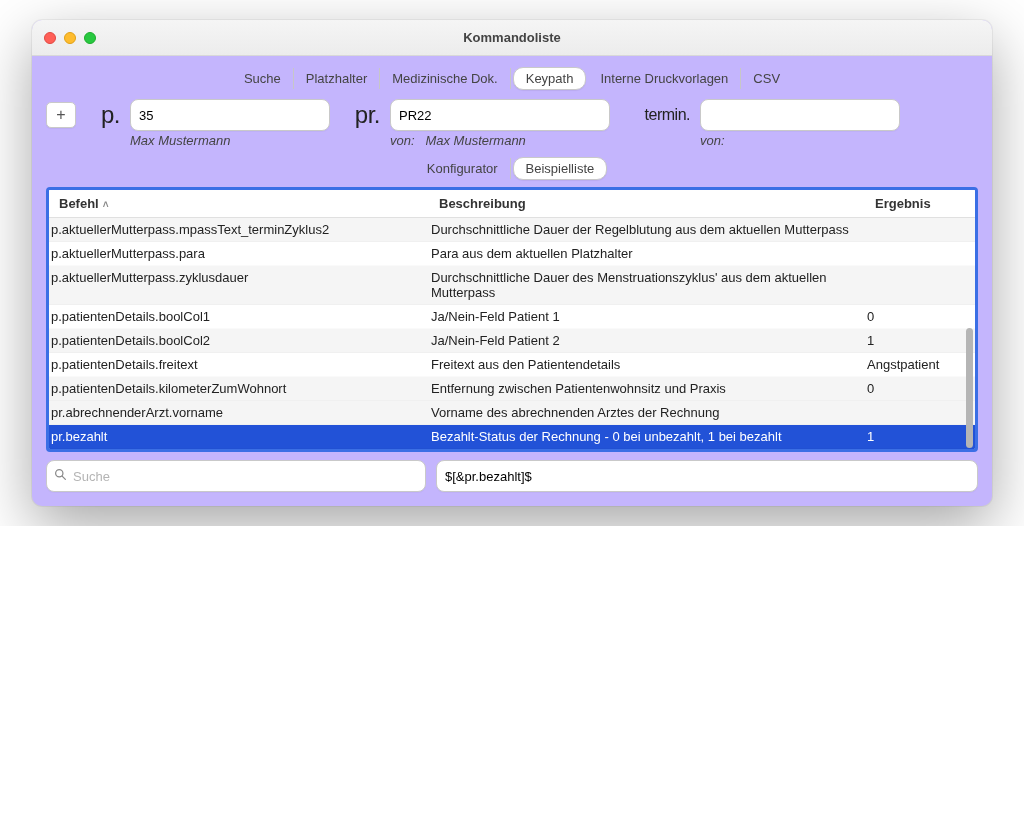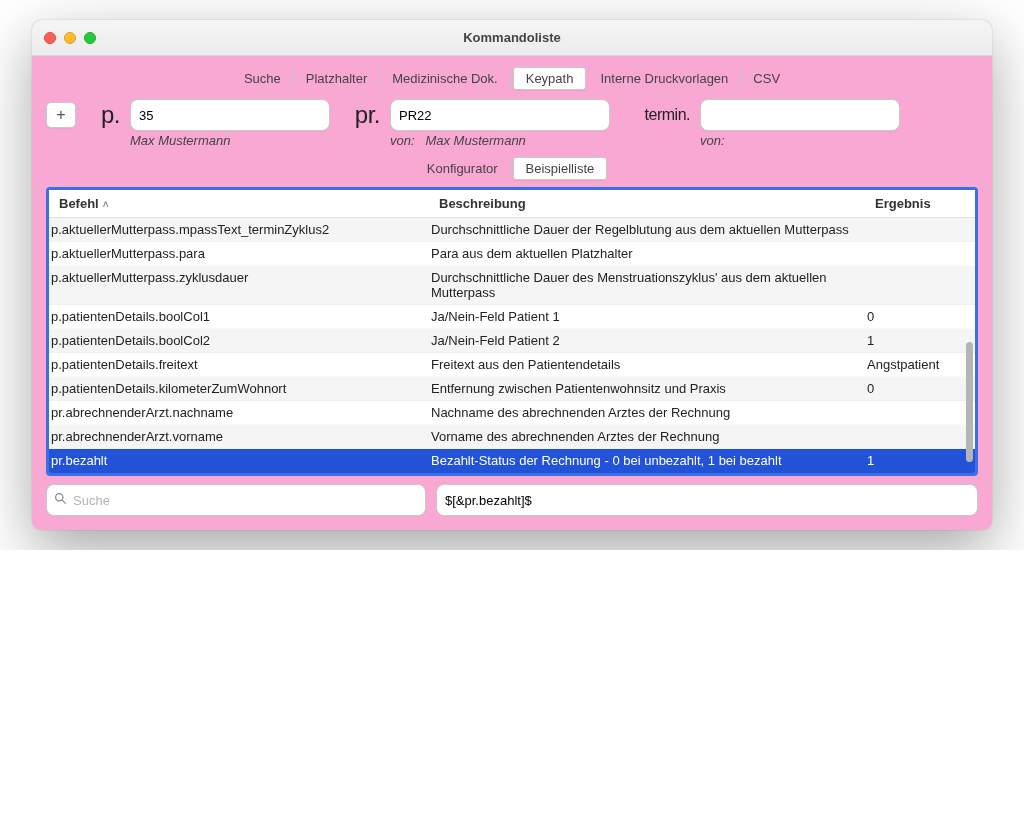--- a/index.html
+++ b/index.html
@@ -6,21 +6,21 @@
   body {
     font-family: -apple-system, BlinkMacSystemFont, "Helvetica Neue", sans-serif;
     background: #fff;
     display: flex;
     justify-content: center;
     align-items: flex-start;
     padding: 20px;
   }
   .window {
     width: 960px;
-    background: #f9a8d4;
+    background: #c4b5fd;
     border-radius: 10px;
     box-shadow: 0 20px 60px rgba(0,0,0,0.35), 0 0 0 1px rgba(0,0,0,0.05);
     overflow: hidden;
   }
   .titlebar {
     height: 36px;
     display: flex;
     align-items: center;
     position: relative;
     border-bottom: 1px solid #d8d8d8;
@@ -56,21 +56,21 @@
     font-size:13px;
     color:#444;
     padding:3px 12px;
     cursor:default;
     border-right:1px solid #c7c7c7;
   }
   .seg:last-child { border-right:none; }
   .seg.active {
     background:#fff;
     border:1px solid #c9c9c9;
-    border-radius:3px;
+    border-radius:10px;
     box-shadow: 0 1px 1px rgba(0,0,0,0.06);
     margin: -1px 2px;
   }
   .form-row {
     display:grid;
     grid-template-columns: 38px 26px 200px 40px 220px 70px 200px;
     gap:10px;
     align-items:center;
     margin-bottom: 2px;
   }
@@ -309,25 +309,20 @@
               <tr>
                 <td class="col-befehl">p.patientenDetails.freitext</td>
                 <td class="col-beschr">Freitext aus den Patientendetails</td>
                 <td class="col-erg">Angstpatient</td>
               </tr>
               <tr class="alt">
                 <td class="col-befehl">p.patientenDetails.kilometerZumWohnort</td>
                 <td class="col-beschr">Entfernung zwischen Patientenwohnsitz und Praxis</td>
                 <td class="col-erg">0</td>
               </tr>
-              <tr>
-                <td class="col-befehl">pr.abrechnenderArzt.nachname</td>
-                <td class="col-beschr">Nachname des abrechnenden Arztes der Rechnung</td>
-                <td class="col-erg"></td>
-              </tr>
               <tr class="alt">
                 <td class="col-befehl">pr.abrechnenderArzt.vorname</td>
                 <td class="col-beschr">Vorname des abrechnenden Arztes der Rechnung</td>
                 <td class="col-erg"></td>
               </tr>
               <tr class="selected">
                 <td class="col-befehl">pr.bezahlt</td>
                 <td class="col-beschr">Bezahlt-Status der Rechnung - 0 bei unbezahlt, 1 bei bezahlt</td>
                 <td class="col-erg">1</td>
               </tr>

